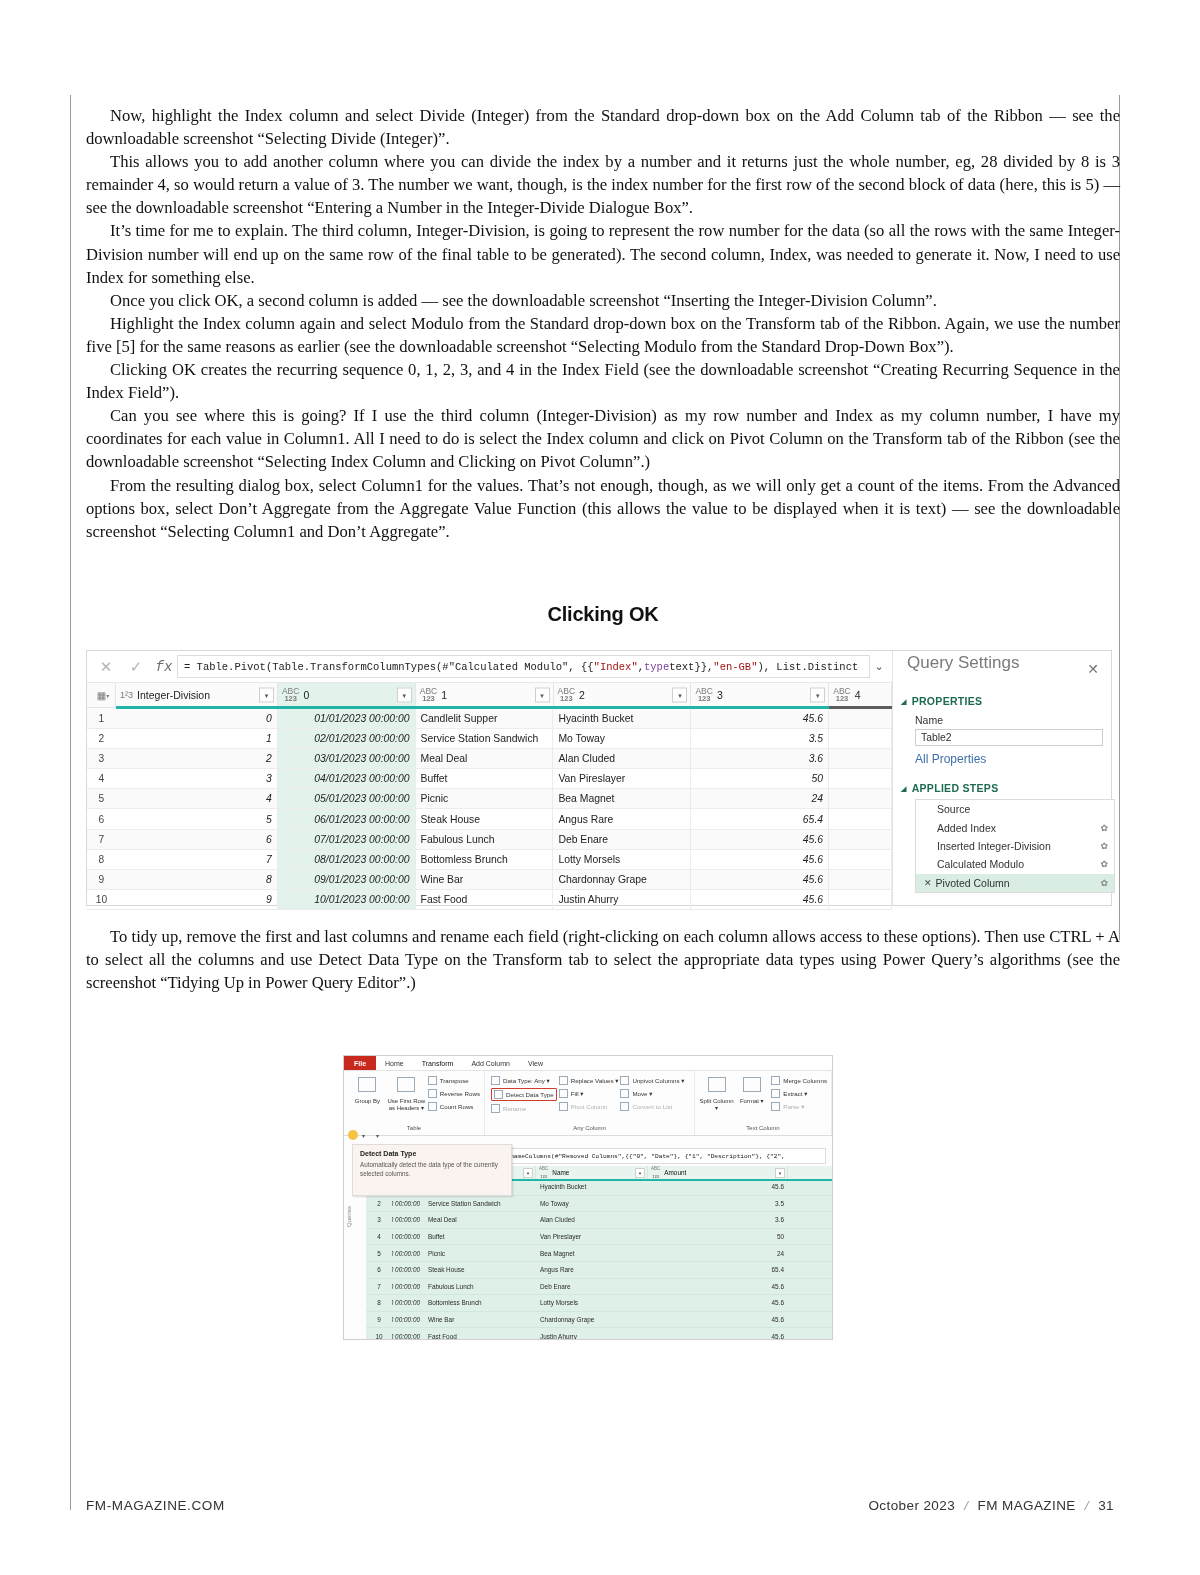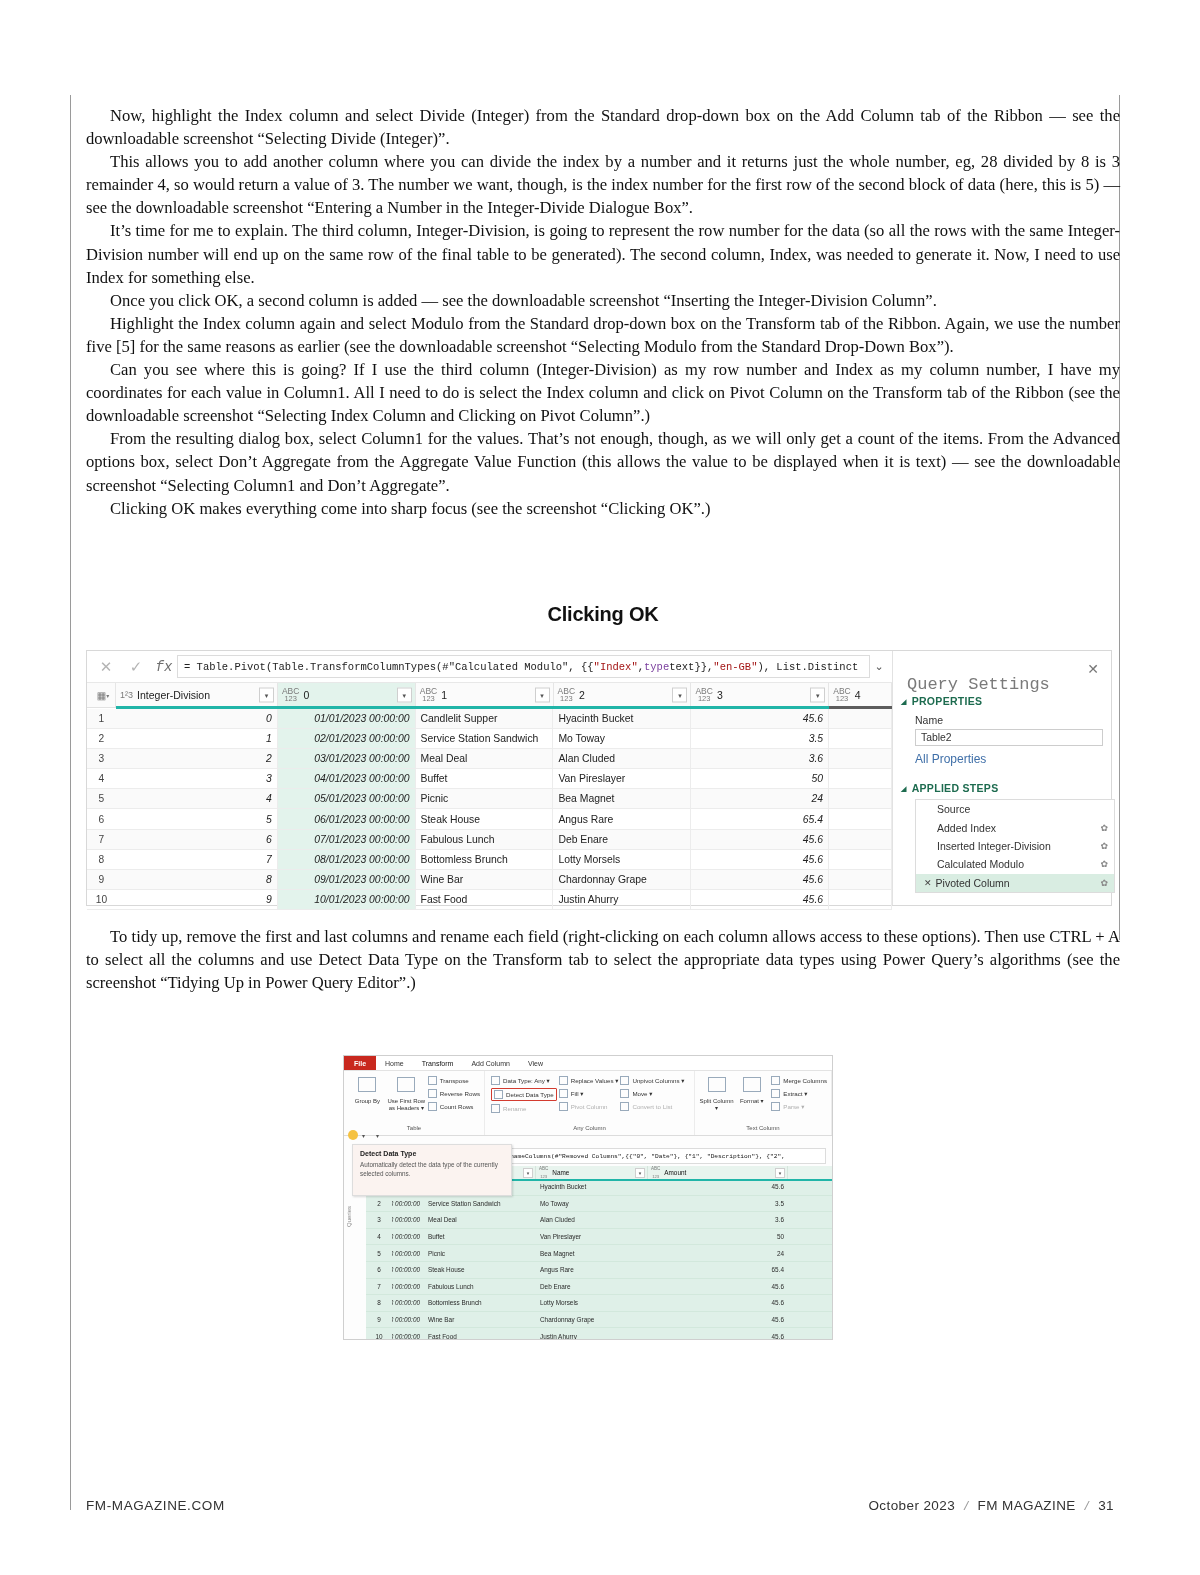--- a/index.html
+++ b/index.html
@@ -51,39 +51,39 @@
   .m-kw{color:#222;}
   .m-str{color:#a31515;}
   .m-type{color:#7a3e9d;}
   .fb-caret{width:18px;text-align:center;color:#555;font-size:11px;}
 
   
   .hdr{display:flex;height:24px;background:#fbfbfb;border-bottom:1px solid #e2e2e2;align-items:stretch;}
   .hcell{display:flex;align-items:center;border-right:1px solid #e6e6e6;position:relative;box-sizing:border-box;padding-left:4px;}
   .tbl-ico{width:30px;justify-content:center;color:#7a7a7a;font-size:11px;}
   .ticon{display:inline-block;margin-right:4px;color:#7a7a7a;font-size:8.5px;line-height:8px;text-align:center;}
-  .ticon b{display:block;font-weight:normal;font-size:7.5px;}
+  .ticon b{display:block;font-weight:bold;font-size:7.5px;}
   .hname{font-size:10.5px;color:#222;}
   .hdrop{
     position:absolute;right:3px;top:50%;transform:translateY(-50%);
     width:13px;height:13px;border:1px solid #cfcfcf;background:#fff;
     display:flex;align-items:center;justify-content:center;font-size:7px;color:#555;
   }
 
   
   .grid{position:absolute;left:0;right:0;top:55px;bottom:0;}
   .row{display:flex;height:19.1px;border-bottom:1px solid #ececec;align-items:center;font-size:10.4px;}
   .row:nth-child(even){background:#fafafa;}
   .c-num{width:30px;text-align:center;color:#444;font-size:10.2px;}
   .c{box-sizing:border-box;padding:0 5px;white-space:nowrap;overflow:hidden;border-right:1px solid #ececec;height:100%;display:flex;align-items:center;}
   .c-right{justify-content:flex-end;}
   .ital{font-style:italic;}
 
   
-  .qs-title{position:absolute;left:14px;top:24px;font-size:17px;color:#7a7a7a;font-family:Liberation Mono, monospace;}
+  .qs-title{position:absolute;left:14px;top:2px;font-size:17px;color:#7a7a7a;font-family:Liberation Sans, sans-serif;}
   .qs-close{position:absolute;right:12px;top:10px;font-size:14px;color:#777;}
   .qs-sec{position:absolute;left:8px;font-size:10.5px;font-weight:bold;color:#1d6b4f;letter-spacing:.3px;}
   .qs-tri{display:inline-block;color:#1d6b4f;font-size:7px;margin-right:5px;vertical-align:middle;}
   .qs-lbl{position:absolute;left:22px;font-size:10.5px;color:#333;}
   .qs-input{position:absolute;left:22px;width:188px;height:17px;border:1px solid #cdcdcd;background:#fff;
             font-size:10.4px;color:#333;display:flex;align-items:center;padding-left:5px;box-sizing:border-box;}
   .qs-link{position:absolute;left:22px;font-size:12px;color:#3f6fa8;}
   .steps{position:absolute;left:22px;width:200px;border:1px solid #dcdcdc;background:#fff;box-sizing:border-box;}
   .step{height:18.4px;display:flex;align-items:center;padding-left:8px;font-size:10.5px;color:#333;position:relative;}
   .step.active{background:#d9ede2;}
@@ -155,23 +155,23 @@
 
   <div class="rule-left"></div>
   <div class="rule-right"></div>
 
   <div class="col" id="textblock-1" style="top:104px;">
       <p class="body"><span>Now, highlight the Index column and select Divide (Integer) from the Standard drop-down box on the Add Column tab of the Ribbon — see the downloadable screenshot “</span><span class="dl">Selecting Divide (Integer)</span><span>”.</span></p>
       <p class="body"><span>This allows you to add another column where you can divide the index by a number and it returns just the whole number, eg, 28 divided by 8 is 3 remainder 4, so would return a value of 3. The number we want, though, is the index number for the first row of the second block of data (here, this is 5) — see the downloadable screenshot “</span><span class="dl">Entering a Number in the Integer-Divide Dialogue Box</span><span>”.</span></p>
       <p class="body"><span>It’s time for me to explain. The third column, Integer-Division, is going to represent the row number for the data (so all the rows with the same Integer-Division number will end up on the same row of the final table to be generated). The second column, Index, was needed to generate it. Now, I need to use Index for something else.</span></p>
       <p class="body"><span>Once you click OK, a second column is added — see the downloadable screenshot “</span><span class="dl">Inserting the Integer-Division Column</span><span>”.</span></p>
       <p class="body"><span>Highlight the Index column again and select Modulo from the Standard drop-down box on the Transform tab of the Ribbon. Again, we use the number five [5] for the same reasons as earlier (see the downloadable screenshot “</span><span class="dl">Selecting Modulo from the Standard Drop-Down Box</span><span>”).</span></p>
+      <p class="body"><span>Clicking OK creates the recurring sequence 0, 1, 2, 3, and 4 in the Index Field (see the downloadable screenshot “</span><span class="dl">Creating Recurring Sequence in the Index Field</span><span>”).</span></p>
       <p class="body"><span>Can you see where this is going? If I use the third column (Integer-Division) as my row number and Index as my column number, I have my coordinates for each value in Column1. All I need to do is select the Index column and click on Pivot Column on the Transform tab of the Ribbon (see the downloadable screenshot “</span><span class="dl">Selecting Index Column and Clicking on Pivot Column</span><span>”.)</span></p>
       <p class="body"><span>From the resulting dialog box, select Column1 for the values. That’s not enough, though, as we will only get a count of the items. From the Advanced options box, select Don’t Aggregate from the Aggregate Value Function (this allows the value to be displayed when it is text) — see the downloadable screenshot “</span><span class="dl">Selecting Column1 and Don’t Aggregate</span><span>”.</span></p>
-      <p class="body"><span>Clicking OK makes everything come into sharp focus (see the screenshot “Clicking OK”.)</span></p>
     </div>
 
   <div class="figtitle" style="top:603px;">Clicking OK</div>
 
   <div class="pq1">
     <div class="pq1-left">
 
       <div class="fbar">
         <div class="fb-icon">✕</div>
         <div class="fb-icon">✓</div>

